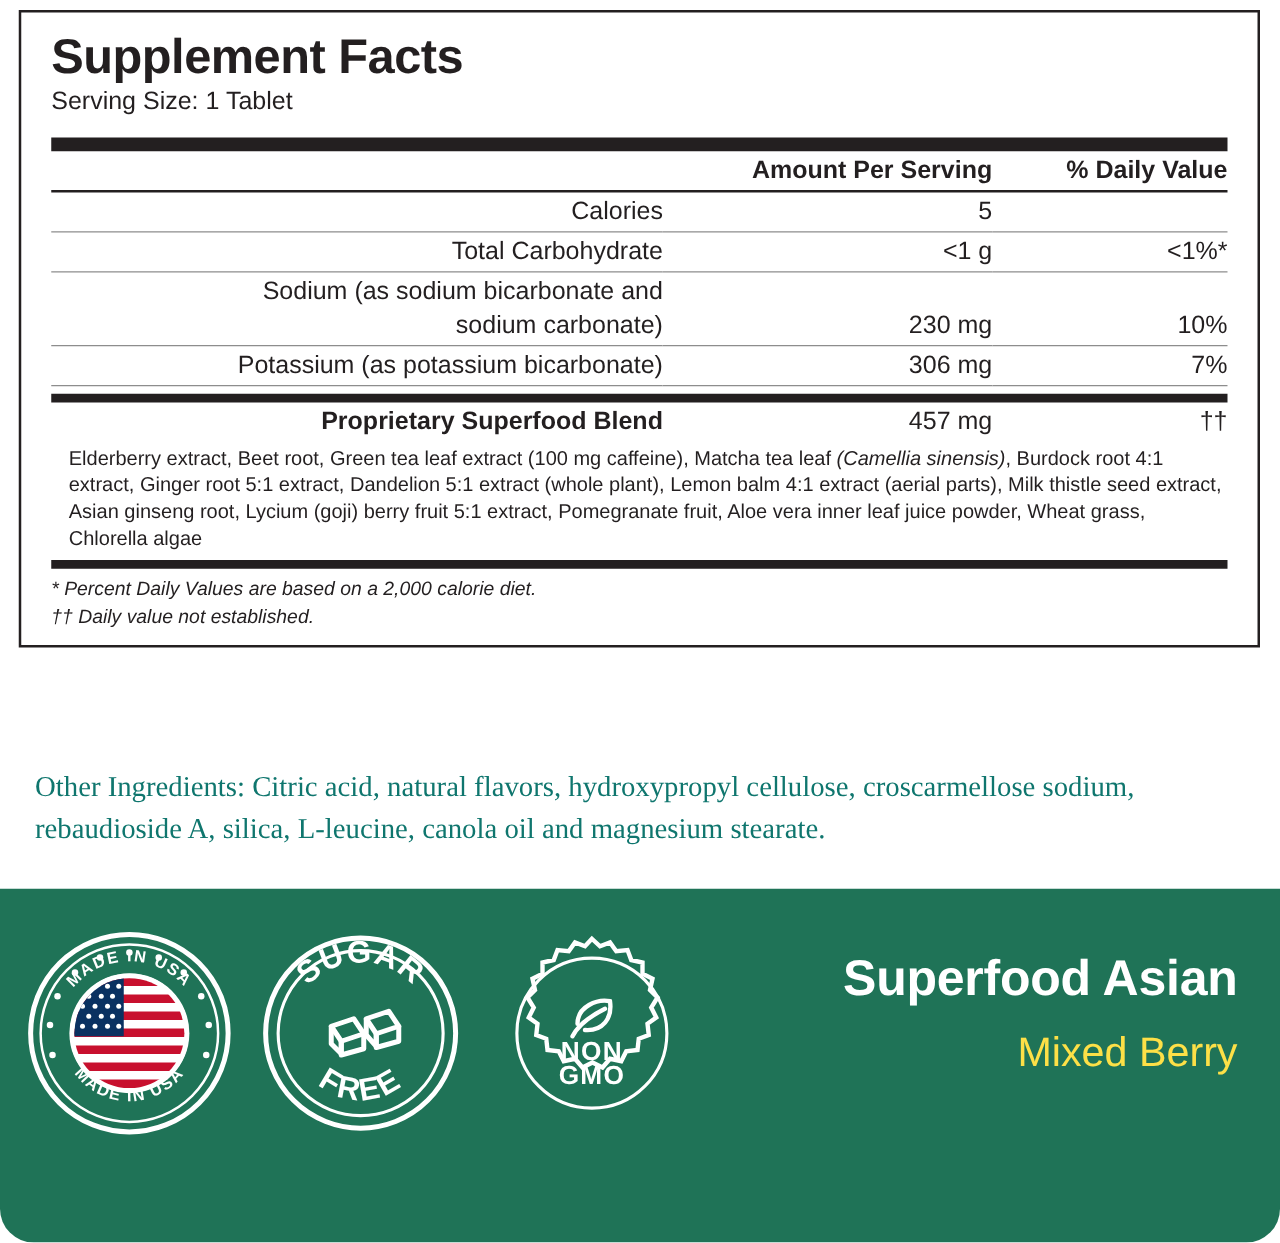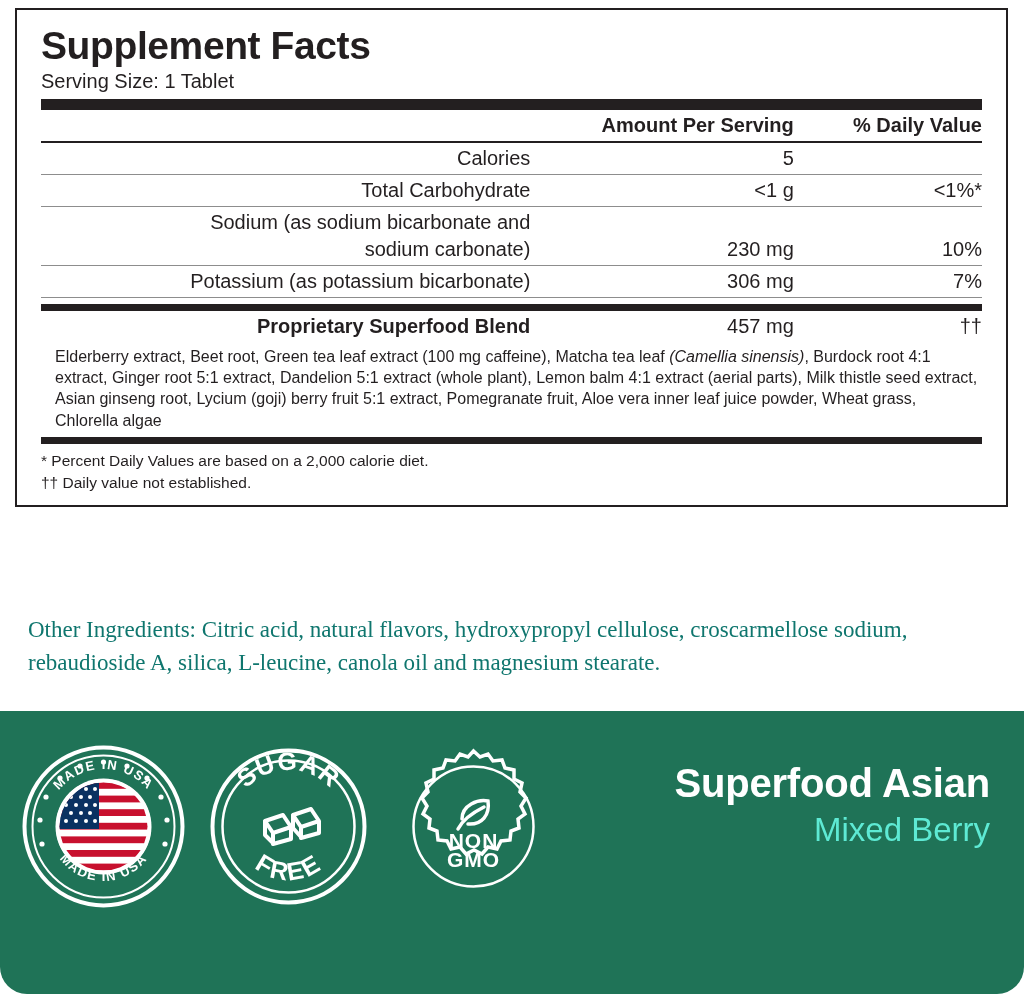--- a/index.html
+++ b/index.html
@@ -24,21 +24,21 @@
   .sf-title {
     font-size: 39px;
     font-weight: bold;
     letter-spacing: -0.4px;
     line-height: 1.05;
     margin: 2px 0 2px 0;
   }
   .serving {
     font-size: 20px;
     line-height: 1.2;
-    margin-bottom: 6px;
+    margin-bottom: 17px;
   }
   .rule-thick { height: 11px; background: #231f20; margin: 3px 0 0 0; }
   .rule-med   { height: 7px; background: #231f20; margin: 0; }
   .rule-thin  { height: 2px; background: #231f20; }
 
   table.facts { width: 100%; border-collapse: collapse; }
   table.facts td, table.facts th {
     font-size: 20px;
     padding: 4px 0 4px 0;
     vertical-align: bottom;
@@ -56,20 +56,21 @@
     font-size: 16px;
     line-height: 1.33;
     padding: 4px 0 6px 14px;
   }
   .ingredients i { font-style: italic; }
 
   .footnotes {
     font-size: 15.5px;
     line-height: 1.45;
     padding-top: 6px;
+    font-style: italic;
   }
 
   .other-ing {
     position: absolute;
     left: 28px; top: 613px;
     width: 975px;
     font-size: 23px;
     line-height: 1.45;
     color: #0f766e;
     font-family: Liberation Serif, serif;
@@ -100,22 +101,22 @@
   .product-name {
     font-size: 40px;
     font-weight: bold;
     letter-spacing: -0.2px;
     line-height: 1.1;
   }
   .product-flavor {
     font-size: 33px;
     font-weight: normal;
     line-height: 1.25;
-    margin-top: 4px;
-    color: #5eead4;
+    margin-top: 16px;
+    color: #fde047;
   }
 </style>
 </head>
 <body>
 
 <div class="page">
 
   <div class="panel">
     <div class="sf-title">Supplement Facts</div>
     <div class="serving">Serving Size: 1 Tablet</div>

